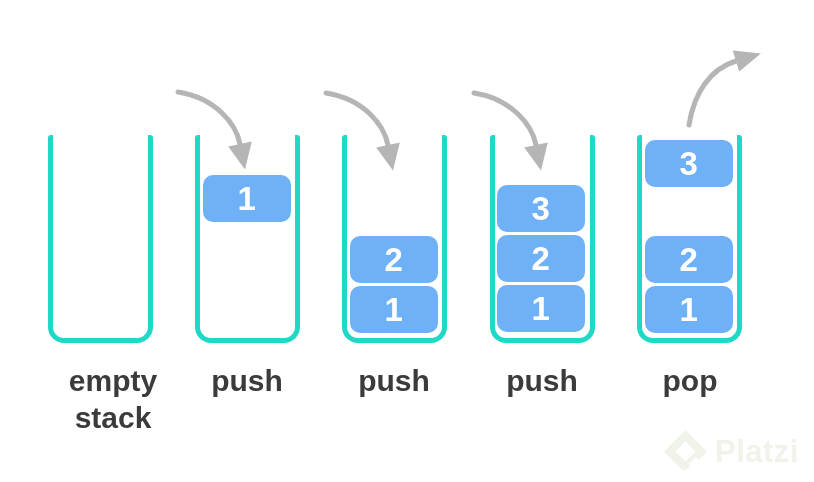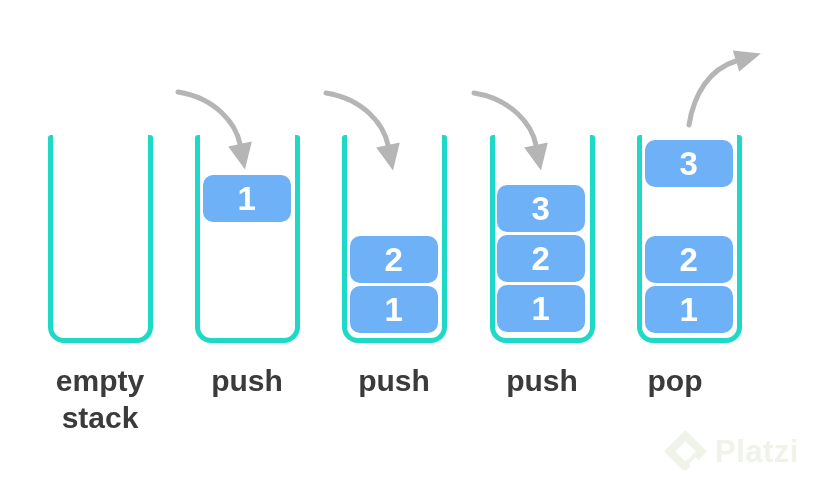--- a/index.html
+++ b/index.html
@@ -61,21 +61,21 @@
     letter-spacing: 0.5px;
     line-height: 47px;
   }
 </style>
 </head>
 <body>
 
 <div class="stage">
 
   <div class="container" style="left:48px"></div>
-  <div class="fig-label" style="left:35px">empty stack</div>
+  <div class="fig-label" style="left:48px">empty stack</div>
 
   <svg class="arrow" style="left:174px; top:84px" width="80" height="90" viewBox="0 0 80 90">
     <path d="M4,8 C42,14 62,40 66,60" fill="none" stroke="#B5B5B5" stroke-width="5" stroke-linecap="round"></path>
     <polygon points="54.2,62.4 77.8,57.6 71,85.5" fill="#B5B5B5"></polygon>
   </svg>
   <div class="container" style="left:195px"></div>
   <div class="block" style="left:203px; top:175px">1</div>
   <div class="fig-label" style="left:182px">push</div>
 
   <svg class="arrow" style="left:322px; top:85px" width="80" height="90" viewBox="0 0 80 90">
@@ -98,21 +98,21 @@
   <div class="fig-label" style="left:477px">push</div>
 
   <svg class="arrow" style="left:680px; top:45px" width="90" height="85" viewBox="0 0 90 85">
     <path d="M9,80 C14,48 30,24 56,16" fill="none" stroke="#B5B5B5" stroke-width="5" stroke-linecap="round"></path>
     <polygon points="52.8,5.5 59.2,26.5 80.9,8.4" fill="#B5B5B5"></polygon>
   </svg>
   <div class="container" style="left:637px"></div>
   <div class="block" style="left:645px; top:140px">3</div>
   <div class="block" style="left:645px; top:236px">2</div>
   <div class="block" style="left:645px; top:286px">1</div>
-  <div class="fig-label" style="left:610px">pop</div>
+  <div class="fig-label" style="left:625px">pop</div>
 
   <div class="watermark">
     <svg width="47" height="47" viewBox="0 0 46 46">
       <path d="M23 2 L44 23 L23 44 L2 23 Z M23 13 L33 23 L23 33 L13 23 Z" fill="#F0F3E9" fill-rule="evenodd"></path>
       <polygon points="24.5,46 37.5,33 33,28.5 20,41.5" fill="#ffffff"></polygon>
       <polygon points="23,32 28,37 23,42 18,37" fill="#F0F3E9"></polygon>
     </svg>
     <span class="brand-text">Platzi</span>
   </div>
 

